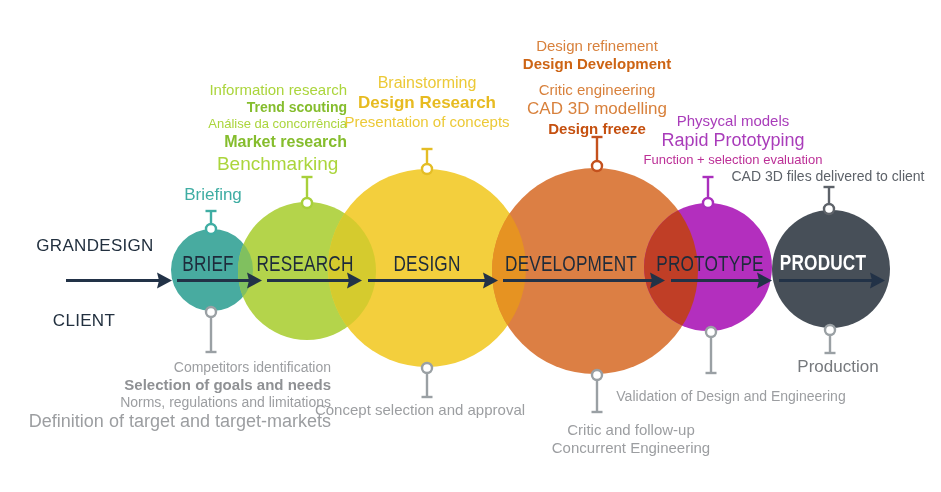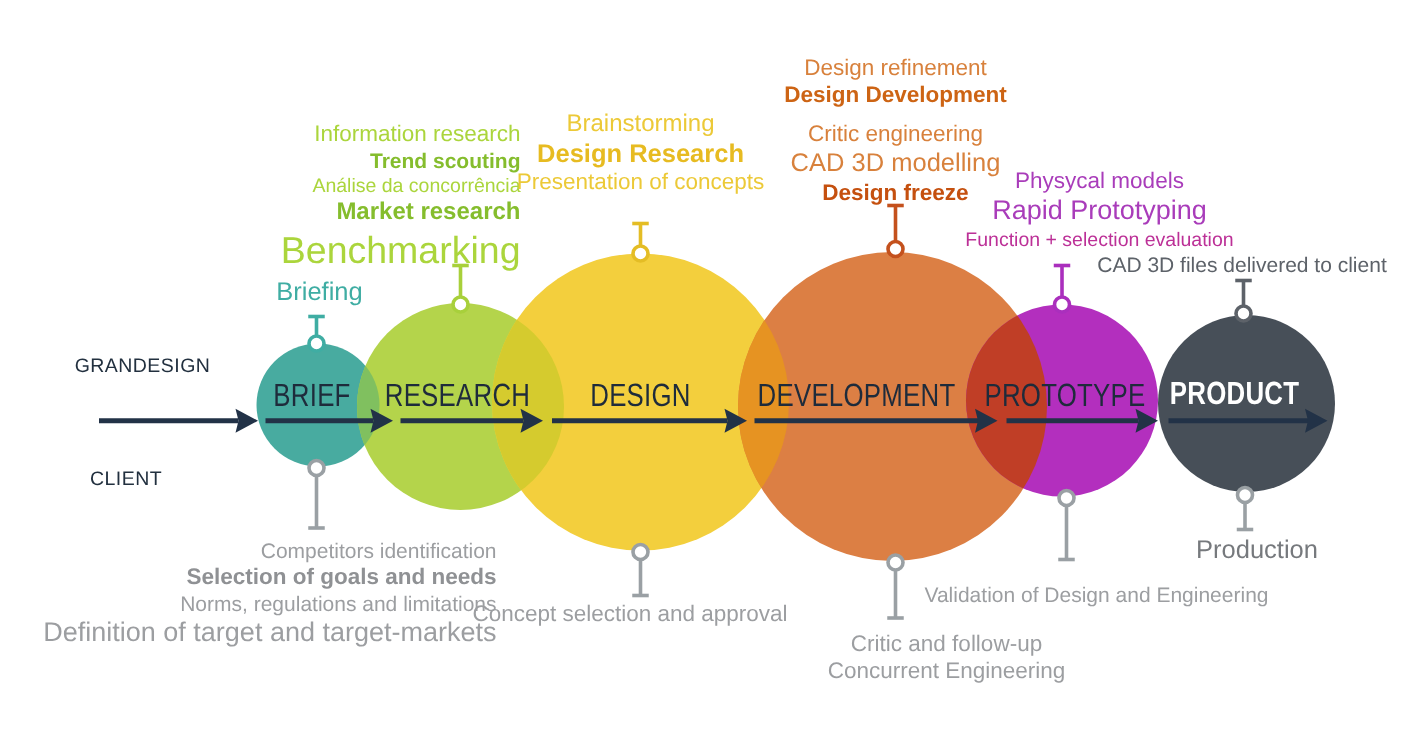--- a/index.html
+++ b/index.html
@@ -10,24 +10,24 @@
   .canvas svg{position:absolute;left:0;top:0;}
   .lbl{position:absolute;white-space:nowrap;line-height:1.22;}
   .center{transform:translateX(-50%);text-align:center;}
   .rightal{text-align:right;}
   .stage{
     position:absolute;white-space:nowrap;font-size:21px;color:#1e2b3b;
     transform:translateX(-50%) scale(0.82,1.02);transform-origin:center top;
     letter-spacing:0.2px;
   }
   .stage.white{color:#ffffff;font-weight:bold;}
-  .actor{font-size:13px;color:#22303f;letter-spacing:0.3px;}
+  .actor{font-size:17px;color:#22303f;letter-spacing:0.3px;}
   .b{font-weight:bold;}
   .s13{font-size:13px;} .s14{font-size:14px;} .s15{font-size:15px;}
-  .s16{font-size:16px;} .s17{font-size:17px;} .s18{font-size:18px;} .s19{font-size:25px;text-align:center;}
+  .s16{font-size:16px;} .s17{font-size:17px;} .s18{font-size:18px;} .s19{font-size:19px;text-align:center;}
   .t-teal{color:#3fada3;}
   .t-green-l{color:#abd53c;}
   .t-green-b{color:#85bd2d;}
   .t-yellow{color:#ecc937;}
   .t-yellow-b{color:#e7bb21;}
   .t-orange{color:#d8813c;}
   .t-orange-b{color:#cd6414;}
   .t-orange-db{color:#c5500f;}
   .t-purple{color:#a93cba;}
   .t-magenta{color:#bc3097;}

